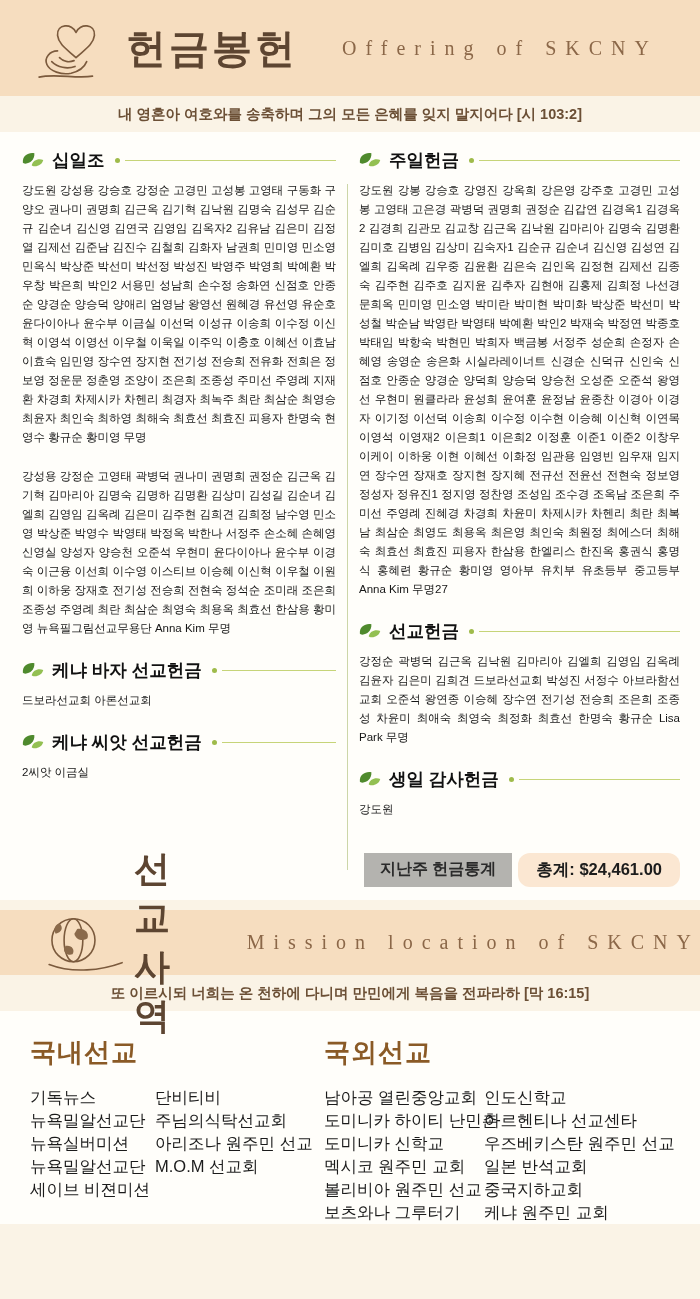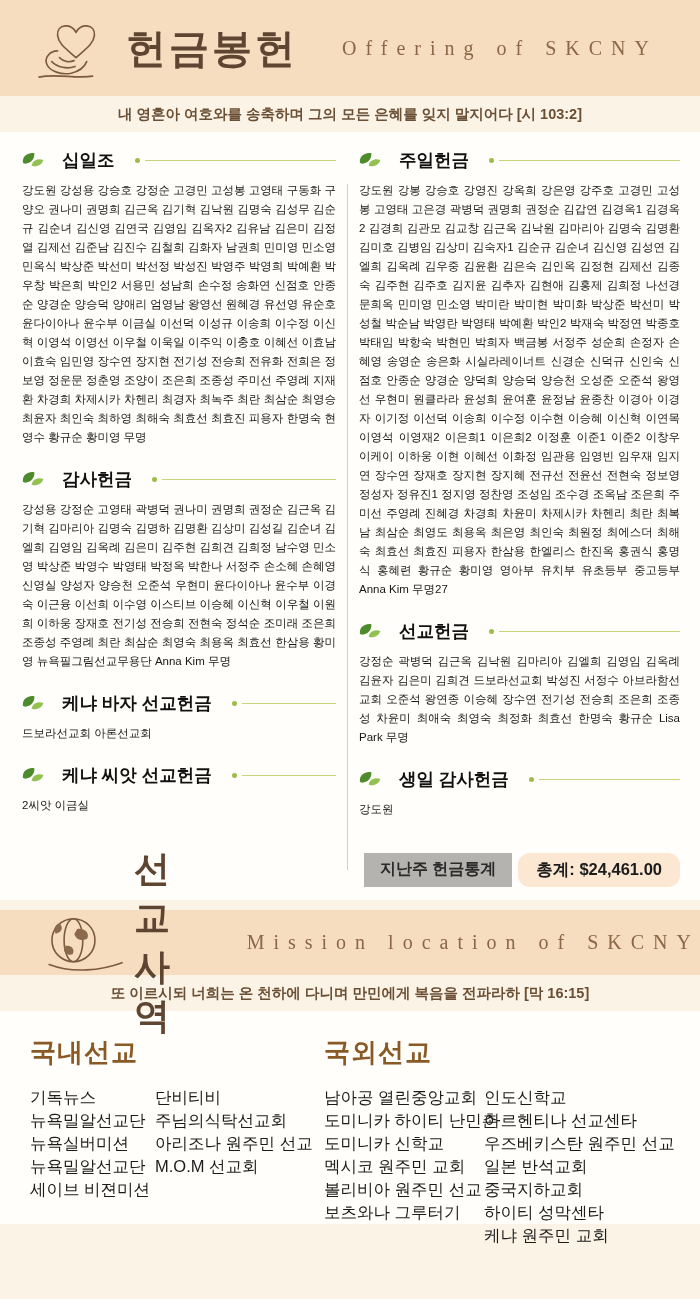--- a/index.html
+++ b/index.html
@@ -59,21 +59,21 @@
   .divider {
     width: 1px;
     background: #ccd6a8;
     margin: 36px 11px 30px 11px;
   }
   .col-right { flex: 1; min-width: 0; }
   .sec { margin-bottom: 20px; }
   .sec-head {
     display: flex;
     align-items: center;
-    gap: 17px;
+    gap: 7px;
     margin-bottom: 9px;
   }
   .sec-title {
     font-size: 17.5px;
     font-weight: bold;
     color: #111;
     white-space: nowrap;
   }
   .sec-rule { flex: 1; display: flex; align-items: center; min-width: 18px; }
   .sec-rule::before {
@@ -179,28 +179,20 @@
           <path d="M1 12 C0 4 8 0 14 1.5 C14.5 9 8 14 2.5 13 Z" fill="#4f8a2d"></path>
           <path d="M11 15 C12 9 19 6.5 24 9 C23 14.5 16 17.5 11.5 15.5 Z" fill="#93c052"></path>
         </svg>
         <h3 class="sec-title">십일조</h3>
         <span class="sec-rule"></span>
       </div>
       <p class="names">강도원 강성용 강승호 강정순 고경민 고성봉 고영태 구동화 구양오 권나미 권명희 김근옥 김기혁 김낙원 김명숙 김성무 김순규 김순녀 김신영 김연국 김영임 김옥자2 김유남 김은미 김정열 김제선 김준남 김진수 김철희 김화자 남권희 민미영 민소영 민옥식 박상준 박선미 박선정 박성진 박영주 박영희 박예환 박우창 박은희 박인2 서용민 성남희 손수정 송화연 신점호 안종순 양경순 양승덕 양애리 엄영남 왕영선 원혜경 유선영 유순호 윤다이아나 윤수부 이금실 이선덕 이성규 이송희 이수정 이신혁 이영석 이영선 이우철 이욱일 이주익 이충호 이혜선 이효남 이효숙 임민영 장수연 장지현 전기성 전승희 전유화 전희은 정보영 정운문 정춘영 조양이 조은희 조종성 주미선 주영례 지재환 차경희 차제시카 차헨리 최경자 최녹주 최란 최삼순 최영승 최윤자 최인숙 최하영 최해숙 최효선 최효진 피용자 한명숙 현영수 황규순 황미영 무명</p>
     </section>
 
     <section class="sec">
-      <div class="sec-head">
-        <svg class="leaf" viewBox="0 0 26 18" width="23" height="16">
-          <path d="M1 12 C0 4 8 0 14 1.5 C14.5 9 8 14 2.5 13 Z" fill="#4f8a2d"></path>
-          <path d="M11 15 C12 9 19 6.5 24 9 C23 14.5 16 17.5 11.5 15.5 Z" fill="#93c052"></path>
-        </svg>
-        <h3 class="sec-title">감사헌금</h3>
-        <span class="sec-rule"></span>
-      </div>
       <p class="names">강성용 강정순 고영태 곽병덕 권나미 권명희 권정순 김근옥 김기혁 김마리아 김명숙 김명하 김명환 김상미 김성길 김순녀 김엘희 김영임 김옥례 김은미 김주현 김희견 김희정 남수영 민소영 박상준 박영수 박영태 박정옥 박한나 서정주 손소혜 손혜영 신영실 양성자 양승천 오준석 우현미 윤다이아나 윤수부 이경숙 이근융 이선희 이수영 이스티브 이승혜 이신혁 이우철 이원희 이하웅 장재호 전기성 전승희 전현숙 정석순 조미래 조은희 조종성 주영례 최란 최삼순 최영숙 최용옥 최효선 한삼용 황미영 뉴욕필그림선교무용단 Anna Kim 무명</p>
     </section>
 
     <section class="sec">
       <div class="sec-head">
         <svg class="leaf" viewBox="0 0 26 18" width="23" height="16">
           <path d="M1 12 C0 4 8 0 14 1.5 C14.5 9 8 14 2.5 13 Z" fill="#4f8a2d"></path>
           <path d="M11 15 C12 9 19 6.5 24 9 C23 14.5 16 17.5 11.5 15.5 Z" fill="#93c052"></path>
         </svg>
         <h3 class="sec-title">케냐 바자 선교헌금</h3>
@@ -323,19 +315,18 @@
           <div class="mission-item">멕시코 원주민 교회</div>
           <div class="mission-item">볼리비아 원주민 선교</div>
           <div class="mission-item">보츠와나 그루터기</div>
         </div>
       <div class="m-col ovs-col2">
           <div class="mission-item">인도신학교</div>
           <div class="mission-item">아르헨티나 선교센타</div>
           <div class="mission-item">우즈베키스탄 원주민 선교</div>
           <div class="mission-item">일본 반석교회</div>
           <div class="mission-item">중국지하교회</div>
-          <div class="mission-item">하이티 성막센타</div>
           <div class="mission-item">케냐 원주민 교회</div>
         </div>
     </div>
   </div>
 
 </section>
 
 </body></html>

